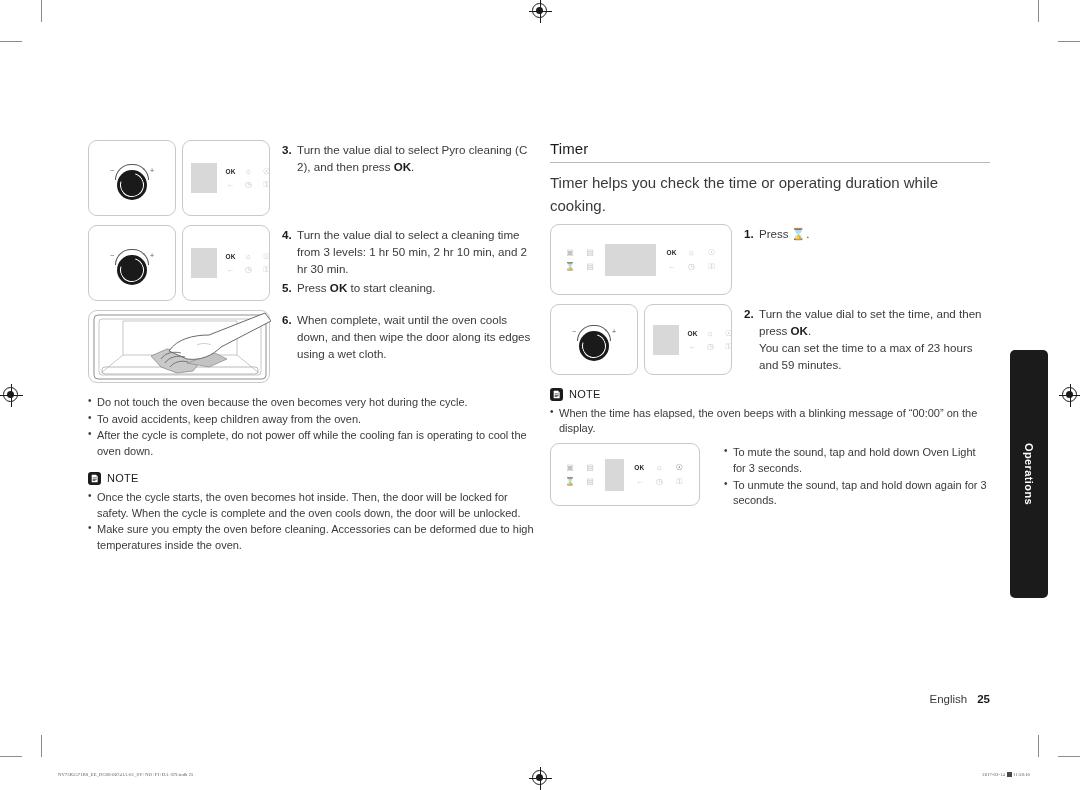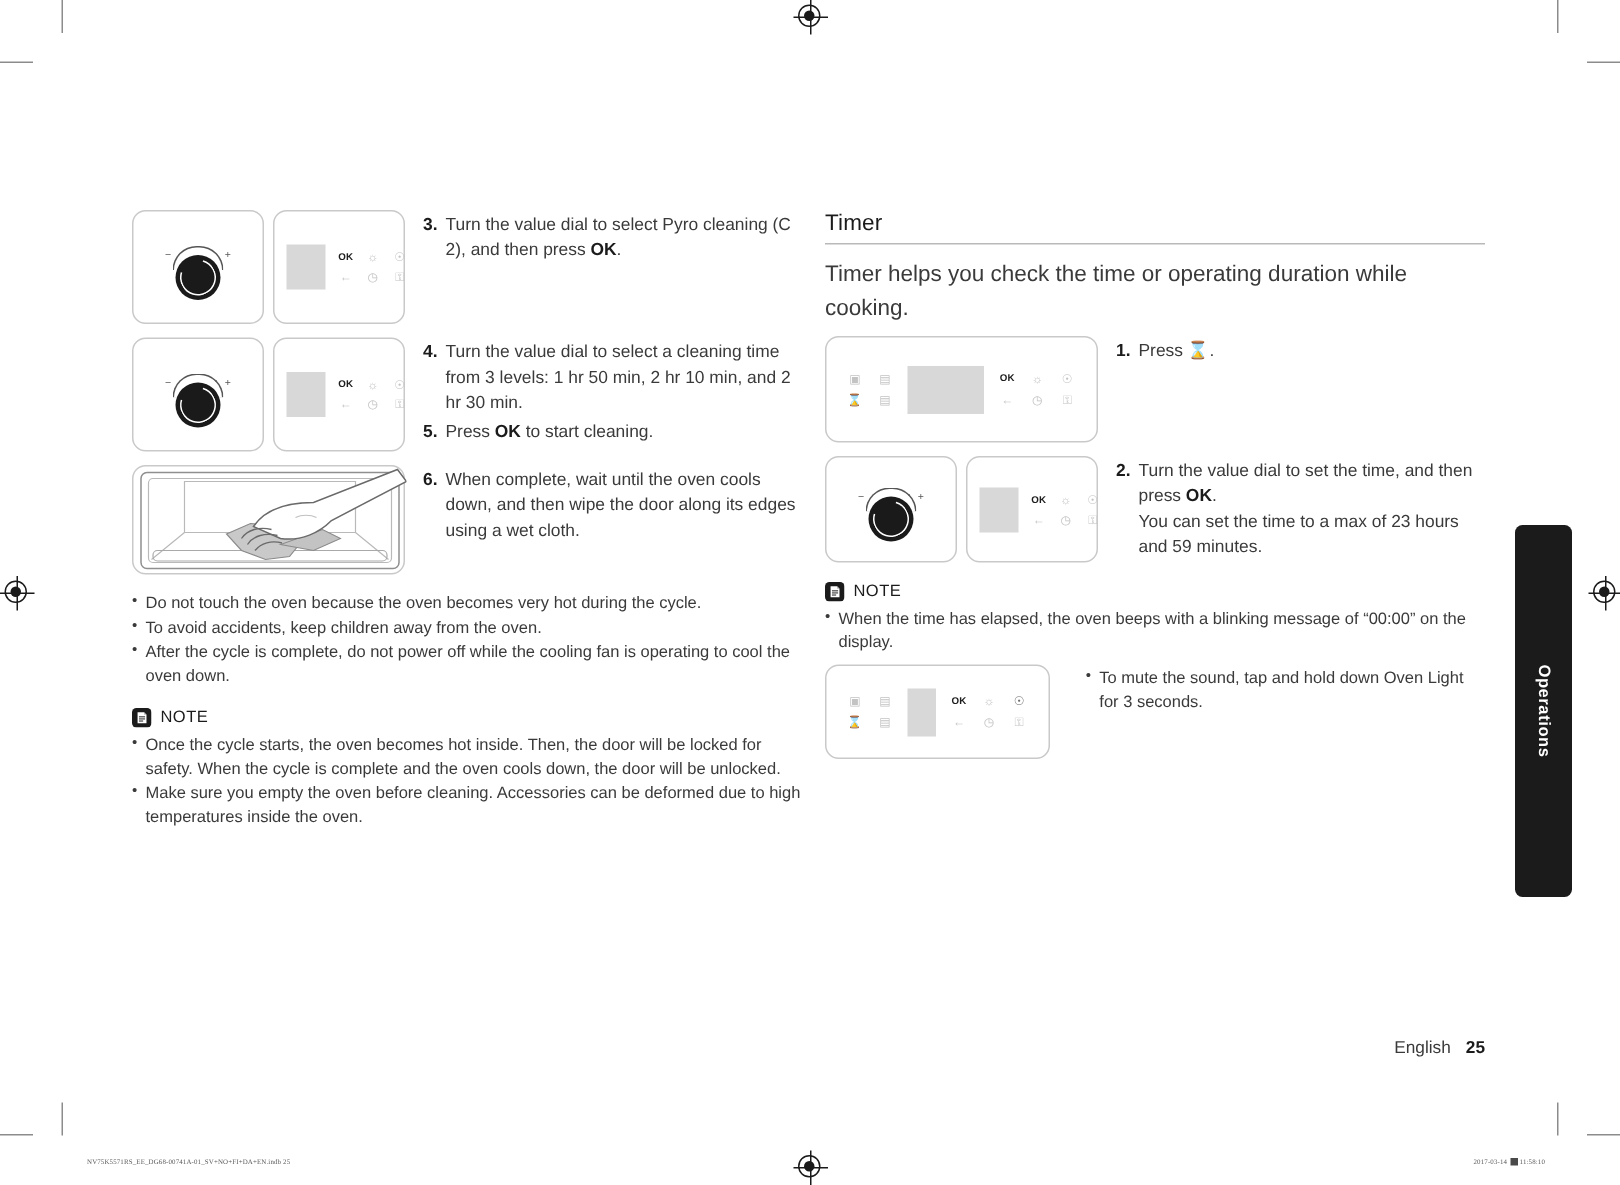--- a/index.html
+++ b/index.html
@@ -445,20 +445,21 @@
             <span class="pic hl">☉</span>
             <span class="pic">←</span>
             <span class="pic">◷</span>
             <span class="pic">⚿</span>
           </div>
         </div>
       </div>
       <div class="rt">
         <ul class="bul">
           <li>To mute the sound, tap and hold down Oven Light for 3 seconds.</li>
+          <li>To unmute the sound, tap and hold down again for 3 seconds.</li>
         </ul>
       </div>
     </div>
   </div>
 
   <div class="thumbtab">
     <span>Operations</span>
   </div>
 
   <div class="pagefoot">

